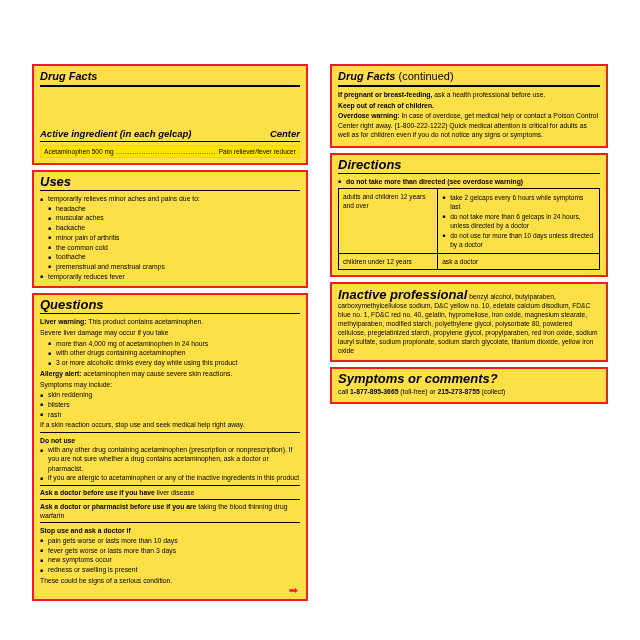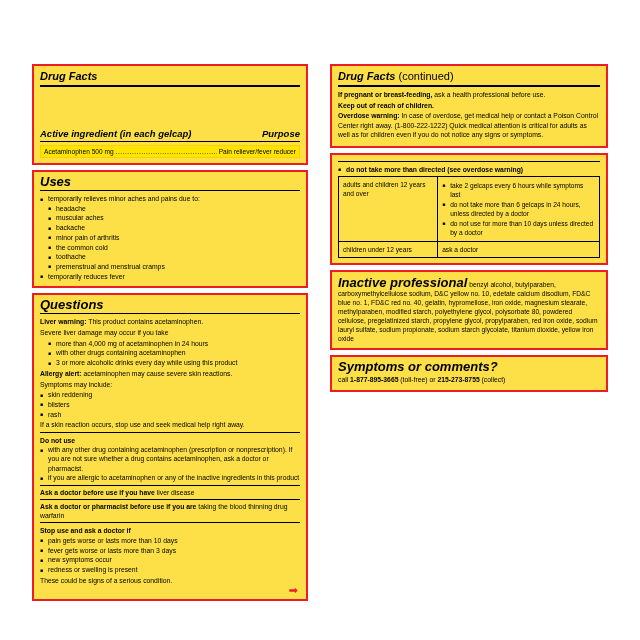--- a/index.html
+++ b/index.html
@@ -171,21 +171,21 @@
 
 <div class="page">
 
   <div class="col col-left">
 
     <div class="box">
       <div class="title-row">Drug Facts</div>
       <div class="rule-thick"></div>
       <div class="ai-row">
         <span>Active ingredient (in each gelcap)</span>
-        <span>Purpose</span>
+        <span>Center</span>
       </div>
       <div class="rule-thin"></div>
       <div class="hl">
         <span>Acetaminophen 500 mg</span>
         <span class="dots">..................................................................</span>
         <span>Pain reliever/fever reducer</span>
       </div>
     </div>
 
     <div class="box">
@@ -266,20 +266,21 @@
         <span>ask a health professional before use.</span>
       </div>
       <div class="txt bold">Keep out of reach of children.</div>
       <div class="txt">
         <span class="bold">Overdose warning:</span>
         <span>In case of overdose, get medical help or contact a Poison Control Center right away. (1-800-222-1222) Quick medical attention is critical for adults as well as for children even if you do not notice any signs or symptoms.</span>
       </div>
     </div>
 
     <div class="box">
+      <div class="sec-head">Directions</div>
       <div class="rule-thin"></div>
       <div class="b b-bold">do not take more than directed (see overdose warning)</div>
       <table class="dir">
         <tbody>
             <tr>
           <td class="left">adults and children 12 years and over</td>
           <td>
             <div class="cell-b">take 2 gelcaps every 6 hours while symptoms last</div>
             <div class="cell-b">do not take more than 6 gelcaps in 24 hours, unless directed by a doctor</div>
             <div class="cell-b">do not use for more than 10 days unless directed by a doctor</div>

